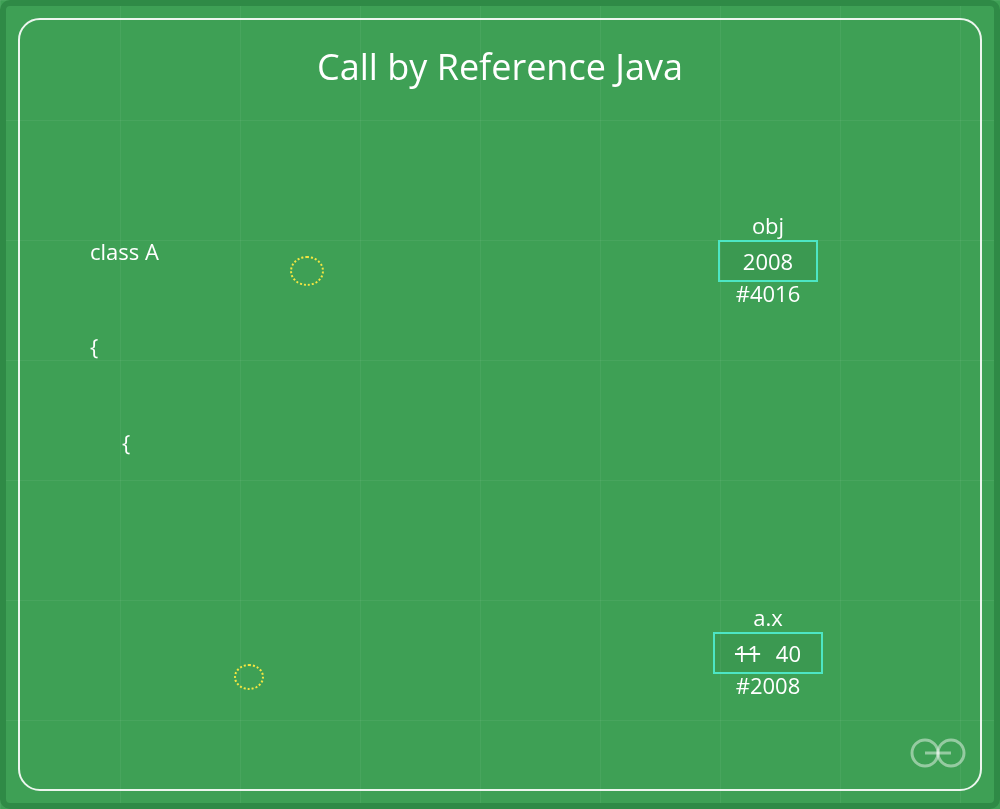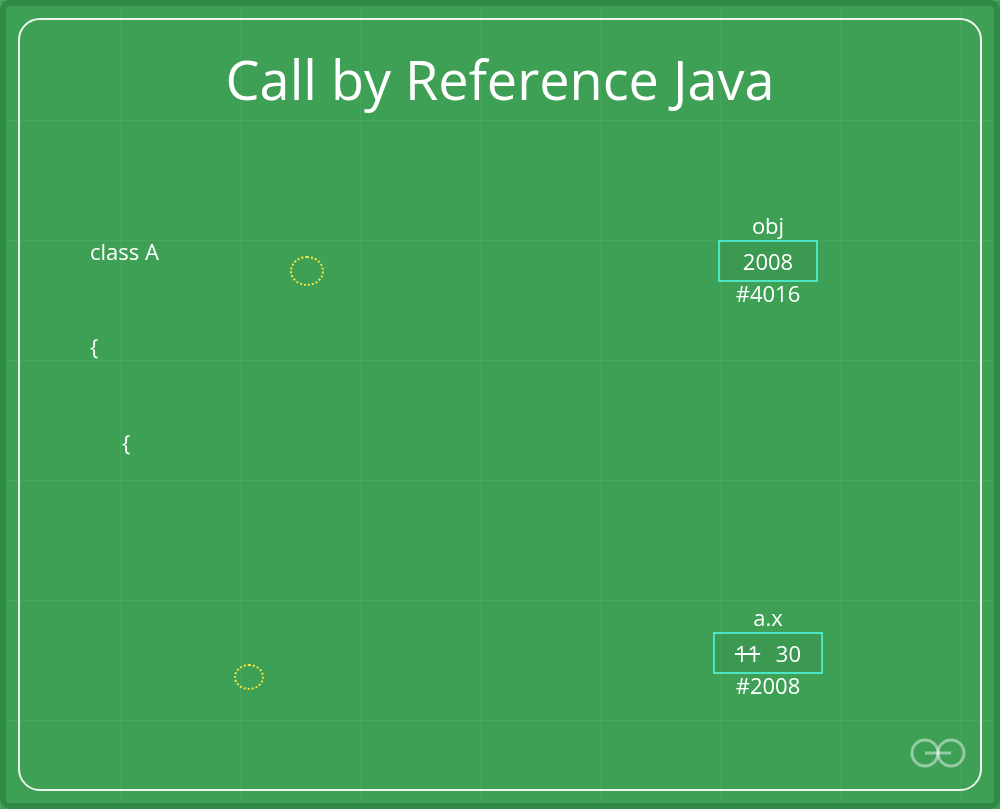--- a/index.html
+++ b/index.html
@@ -32,21 +32,21 @@
     inset: 0;
     border-radius: 10px;
     box-shadow: inset 0 0 0 6px #2f8a46;
   }
   .title {
     position: absolute;
     top: 42px;
     left: 0; right: 0;
     text-align: center;
     color: #fff;
-    font-size: 54px;
+    font-size: 36px;
     font-weight: 400;
   }
   .code {
     position: absolute;
     top: 172px;
     left: 90px;
     color: #fff;
     font-size: 22px;
     line-height: 1.45;
     font-weight: 400;
@@ -129,21 +129,21 @@
 
 <div class="mem-label" style="left:718px; top:210px; width:100px;">obj</div>
 <div class="mem-box" style="left:718px; top:240px; width:100px;">
   <span>2008</span>
 </div>
 <div class="mem-label" style="left:718px; top:278px; width:100px;">#4016</div>
 
 <div class="mem-label" style="left:713px; top:602px; width:110px;">a.x</div>
 <div class="mem-box" style="left:713px; top:632px; width:110px;">
   <span class="strike">11</span>
-  <span style="margin-left:10px;">30</span>
+  <span style="margin-left:10px;">40</span>
 </div>
 <div class="mem-label" style="left:713px; top:670px; width:110px;">#2008</div>
 
 <svg class="arrows">
   <defs>
     <marker id="ah" markerWidth="10" markerHeight="10" refX="8" refY="3" orient="auto">
       <path d="M0,0 L9,3 L0,6 Z" fill="#f5e642"></path>
     </marker>
   </defs>
 

